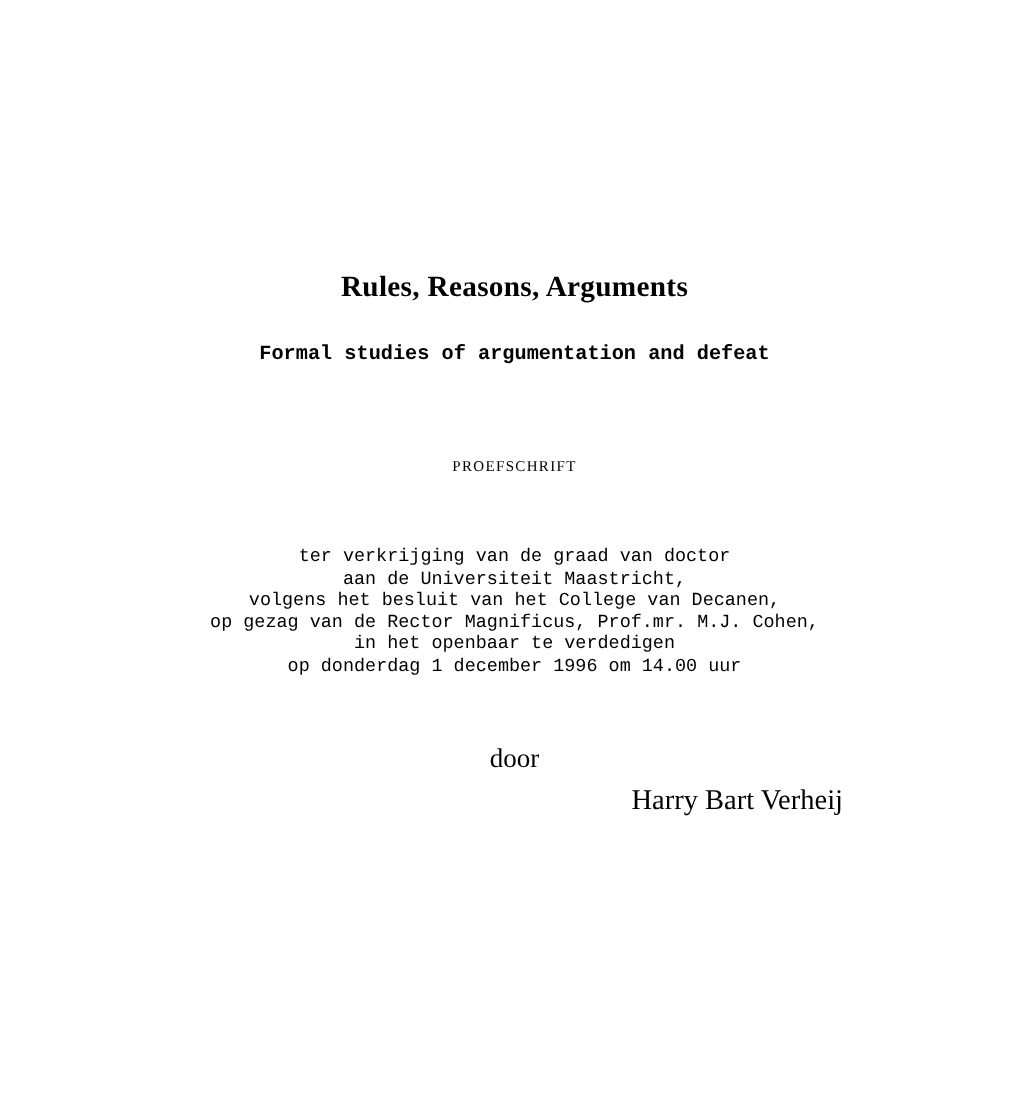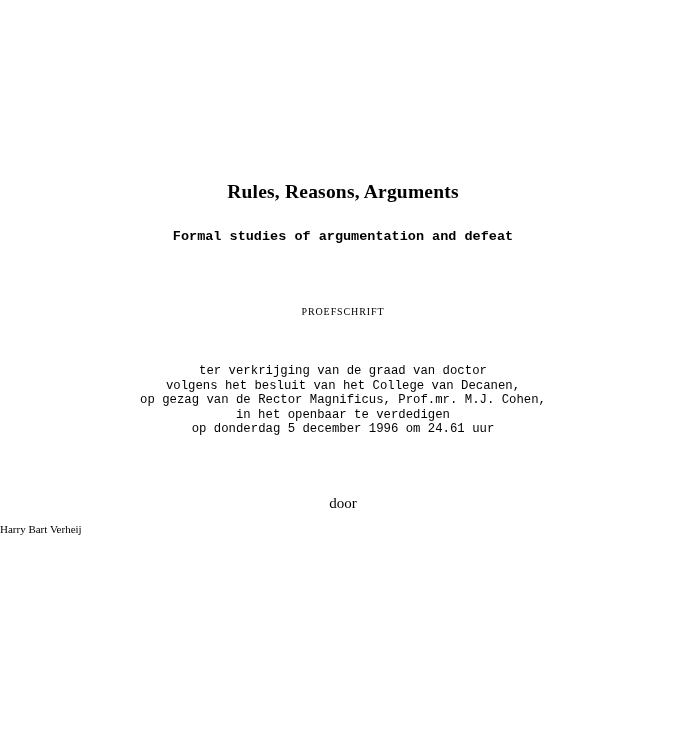--- a/index.html
+++ b/index.html
@@ -66,48 +66,49 @@
     display: block;
     white-space: nowrap;
     font-family: Liberation Mono, monospace;
   }
   .byword {
     position: absolute;
     top: 447px;
     left: 0;
     width: 686px;
     text-align: center;
-    font-size: 15px;
+    font-size: 18px;
   }
   .author {
     position: absolute;
     top: 475px;
     left: 0;
     width: 562px;
-    text-align: left;
-    font-size: 11px;
+    text-align: right;
+    font-size: 19px;
   }
 </style>
 </head>
 <body>
 
 <div class="page">
 
   <div class="title-block">
     <h1 class="main-title">Rules, Reasons, Arguments</h1>
     <h2 class="subtitle">Formal studies of argumentation and defeat</h2>
   </div>
 
   <div class="doctype">PROEFSCHRIFT</div>
 
   <div class="declaration">
     <span class="line">ter verkrijging van de graad van doctor</span>
+    <span class="line">aan de Universiteit Maastricht,</span>
     <span class="line">volgens het besluit van het College van Decanen,</span>
     <span class="line">op gezag van de Rector Magnificus, Prof.mr. M.J. Cohen,</span>
     <span class="line">in het openbaar te verdedigen</span>
-    <span class="line">op donderdag 5 december 1996 om 24.61 uur</span>
+    <span class="line">op donderdag 1 december 1996 om 14.00 uur</span>
   </div>
 
   <div class="byword">door</div>
 
   <div class="author">Harry Bart Verheij</div>
 
 </div>
 
 </body></html>

